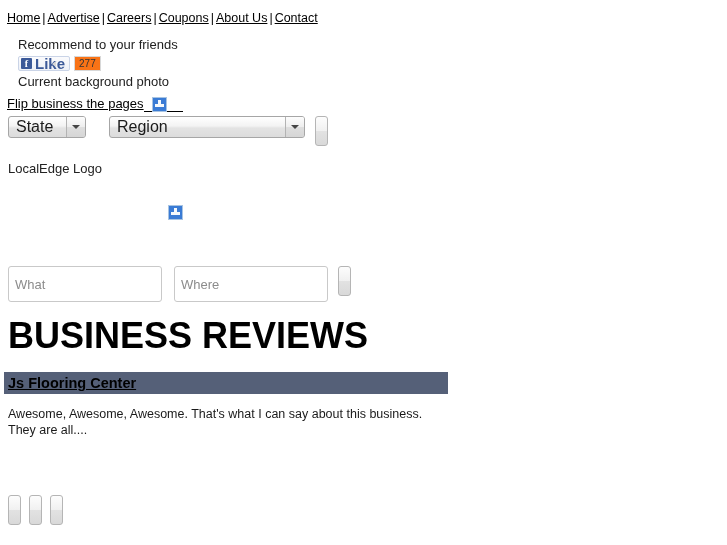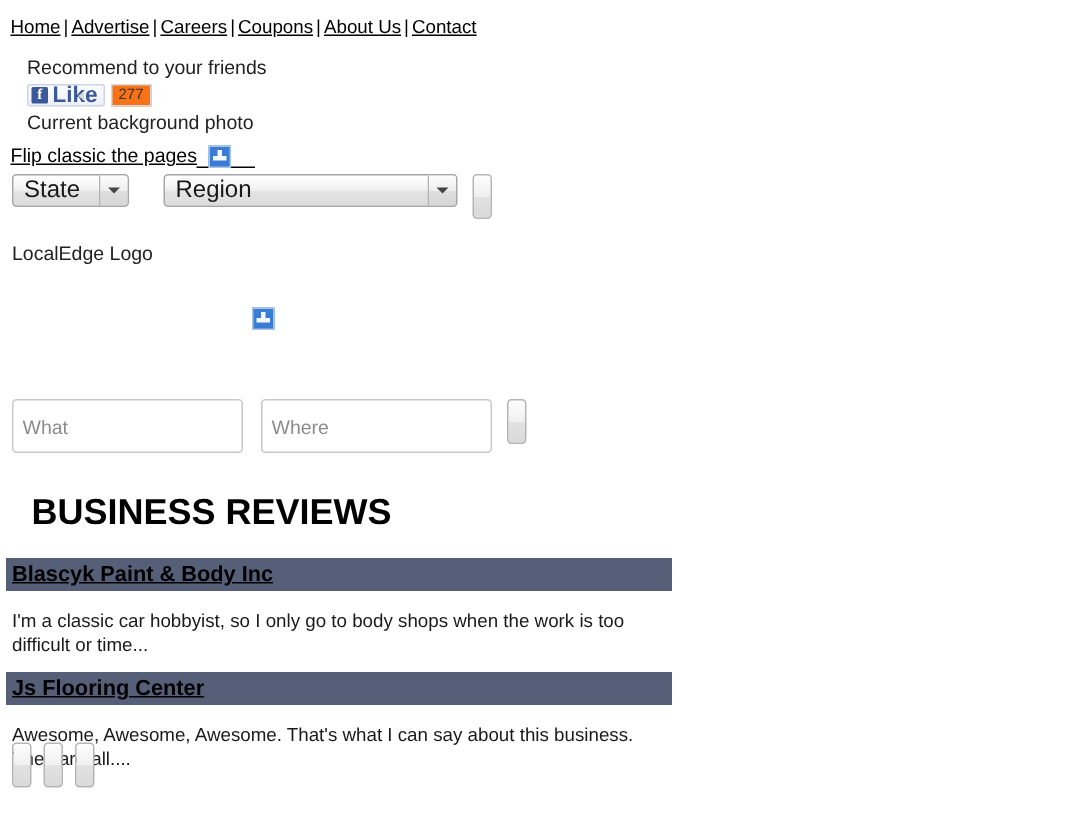--- a/index.html
+++ b/index.html
@@ -264,23 +264,23 @@
   input.text-field::placeholder { color: #8c8c8c; opacity: 1; }
   #what-input { width: 154px; }
   #where-input { width: 154px; margin-left: 12px; }
   .search-row .mini-button { margin-left: 10px; }
 
   
   .page-heading {
     position: absolute;
     left: 4px;
     top: 311px;
-    margin: 17px;
+    margin: 4px;
     font-family: "Liberation Sans", sans-serif;
-    font-size: 24px;
+    font-size: 36px;
     font-weight: bold;
     letter-spacing: 0px;
     color: #000;
   }
 
   
   .reviews {
     position: absolute;
     left: 4px;
     top: 372px;
@@ -333,21 +333,21 @@
     <span class="fb-glyph">f</span>
     <span class="fb-like-text">Like</span>
   </span>
   <span class="fb-count">277</span>
 </div>
 <div class="fb-count-arrow"></div>
 
 <div class="bg-photo-label">Current background photo</div>
 
 <div class="flip-row">
-  <a href="#" class="flip-link">Flip classic the pages</a>
+  <a href="#" class="flip-link">Flip business the pages</a>
   <span class="flip-gap"></span>
   <span class="broken-img"></span>
   <span class="flip-gap2"></span>
 </div>
 
 <div class="select-row">
   <span class="select-wrap">
     <select id="state-select" class="ui-select">
       <option>State</option>
     </select>
@@ -371,26 +371,20 @@
 <div class="search-row">
   <input id="what-input" class="text-field" type="text" placeholder="What" style="">
   <input id="where-input" class="text-field" type="text" placeholder="Where" style="">
   <button class="mini-button"></button>
 </div>
 
 <h1 class="page-heading">BUSINESS REVIEWS</h1>
 
 <div class="reviews">
 
-  <div class="review-block">
-    <div class="review-bar">
-      <a href="#">Blascyk Paint &amp; Body Inc</a>
-    </div>
-    <div class="review-snippet">I'm a classic car hobbyist, so I only go to body shops when the work is too difficult or time...</div>
-  </div>
 
   <div class="review-block">
     <div class="review-bar">
       <a href="#">Js Flooring Center</a>
     </div>
     <div class="review-snippet">Awesome, Awesome, Awesome. That's what I can say about this business. They are all....</div>
   </div>
 
 </div>
 

